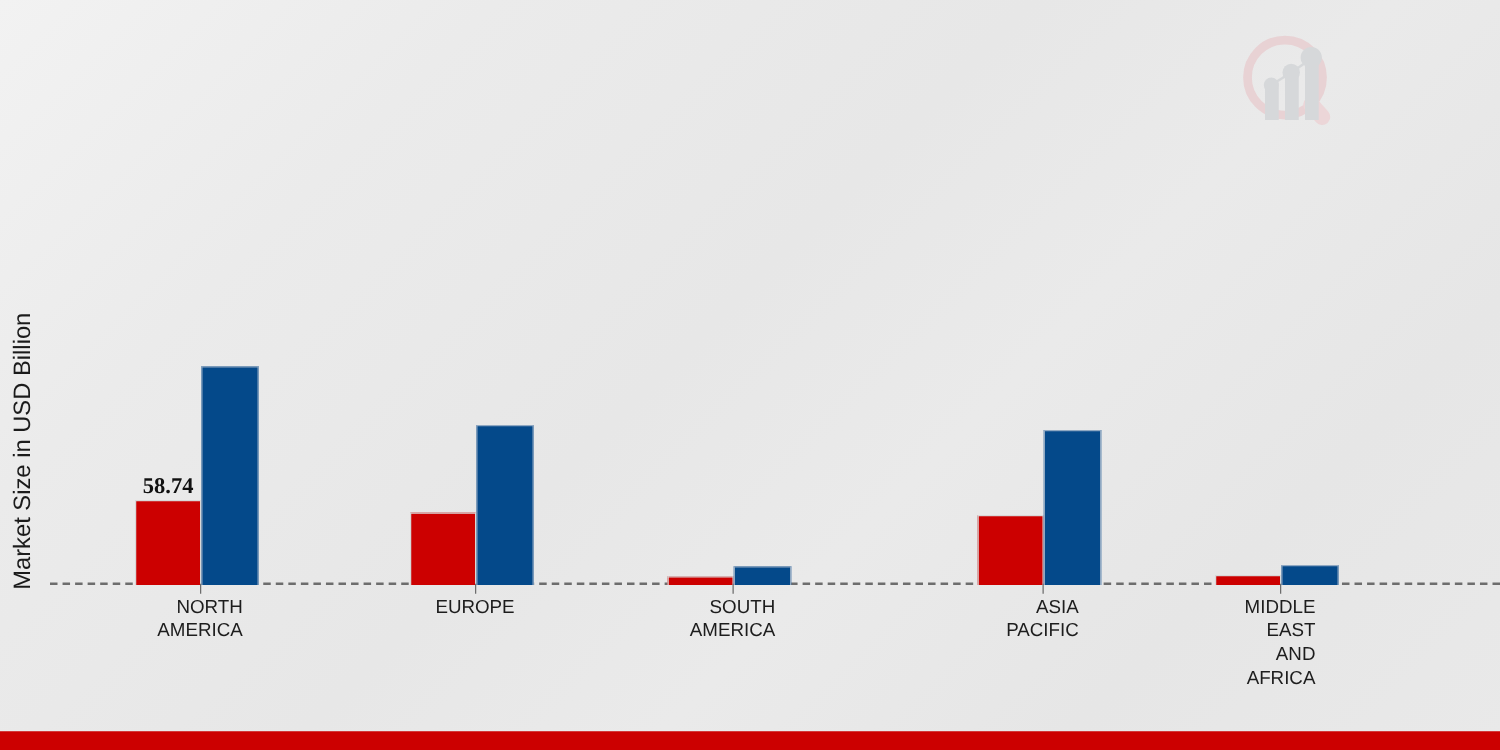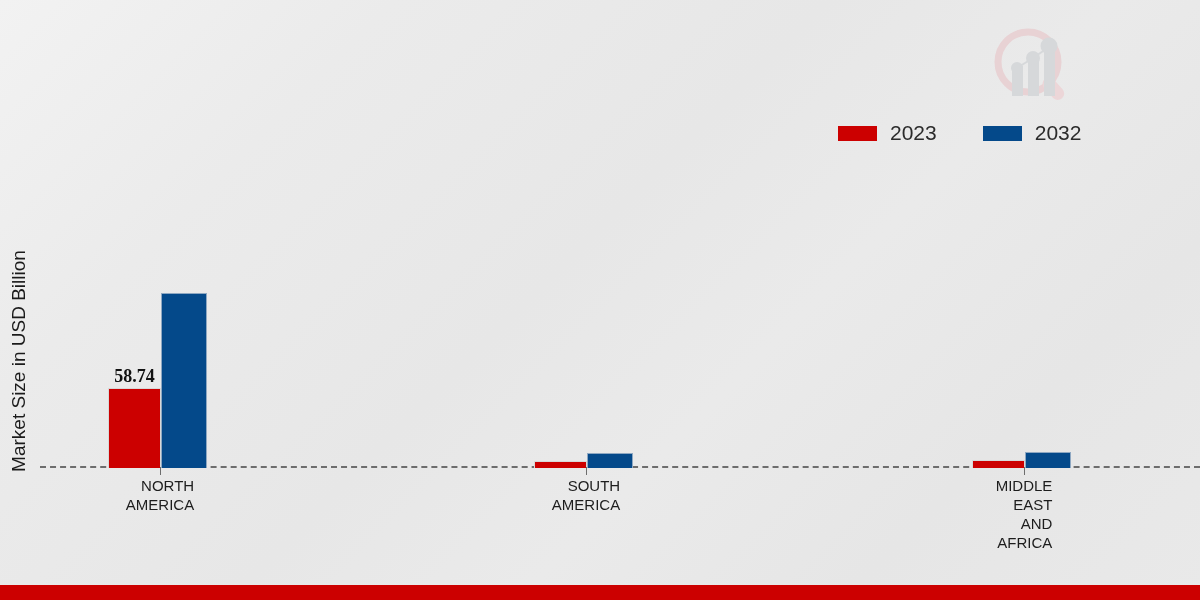--- a/index.html
+++ b/index.html
@@ -138,61 +138,68 @@
       <rect x="59" y="28" width="11" height="50" fill="#d6d8da"></rect>
       <line x1="32" y1="50" x2="48" y2="40" stroke="#d6d8da" stroke-width="2"></line>
       <line x1="48" y1="40" x2="64" y2="29" stroke="#d6d8da" stroke-width="2"></line>
       <circle cx="32" cy="50" r="6" fill="#d6d8da"></circle>
       <circle cx="48" cy="40" r="7" fill="#d6d8da"></circle>
       <circle cx="64" cy="28" r="8.5" fill="#d6d8da"></circle>
     </svg>
   </div>
 
 
-  <div id="legend">
-    <div class="legend-item">
-      <span class="legend-swatch" style="background:#cc0000"></span>
-      <span class="legend-label">2023</span>
-    </div>
-    <div class="legend-item">
-      <span class="legend-swatch" style="background:#04498a"></span>
-      <span class="legend-label">2032</span>
-    </div>
-  </div>
 
   <div id="y-axis-title">
     <span>Market Size in USD Billion</span>
   </div>
 
   <div id="plot">
     <div id="baseline"></div>
 
     <div class="group" style="left:68px;width:100px;">
       <div class="bars" style="left:0;">
-        <span class="bar red" style="width:53px;height:80px;font-family:Liberation Serif, serif;">
+        <span class="bar red" style="width:53px;height:68px;font-family:Liberation Serif, serif;">
           <span class="bar-value">58.74</span>
         </span>
         <span class="bar blue" style="width:46px;height:175px;"></span>
       </div>
       <span class="tick" style="left:52px;"></span>
       <span class="cat-label" style="left:52px;">NORTH
 AMERICA</span>
     </div>
 
+    <div class="group" style="left:288px;width:100px;">
+      <div class="bars" style="left:0;">
+        <span class="bar red" style="width:53px;height:58px;"></span>
+        <span class="bar blue" style="width:46px;height:128px;"></span>
+      </div>
+      <span class="tick" style="left:52px;"></span>
+      <span class="cat-label" style="left:52px;">EUROPE</span>
+    </div>
 
     <div class="group" style="left:494px;width:100px;">
       <div class="bars" style="left:0;">
         <span class="bar red" style="width:53px;height:7px;"></span>
         <span class="bar blue" style="width:46px;height:15px;"></span>
       </div>
       <span class="tick" style="left:52px;"></span>
       <span class="cat-label" style="left:52px;">SOUTH
 AMERICA</span>
     </div>
 
+    <div class="group" style="left:742px;width:100px;">
+      <div class="bars" style="left:0;">
+        <span class="bar red" style="width:53px;height:56px;"></span>
+        <span class="bar blue" style="width:46px;height:124px;"></span>
+      </div>
+      <span class="tick" style="left:52px;"></span>
+      <span class="cat-label" style="left:52px;">ASIA
+PACIFIC</span>
+    </div>
 
     <div class="group" style="left:932px;width:100px;">
       <div class="bars" style="left:0;">
         <span class="bar red" style="width:53px;height:8px;"></span>
         <span class="bar blue" style="width:46px;height:16px;"></span>
       </div>
       <span class="tick" style="left:52px;"></span>
       <span class="cat-label" style="left:52px;">MIDDLE
 EAST
 AND

